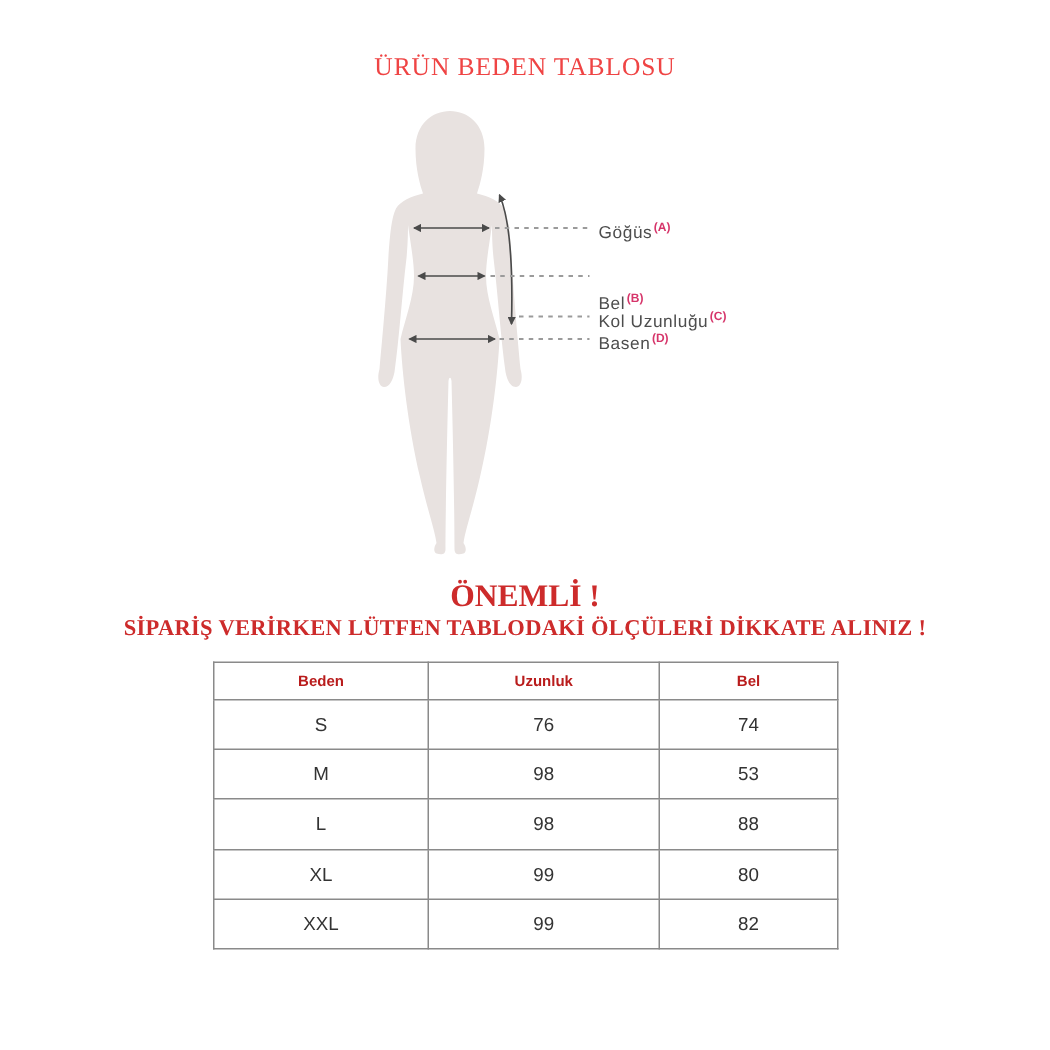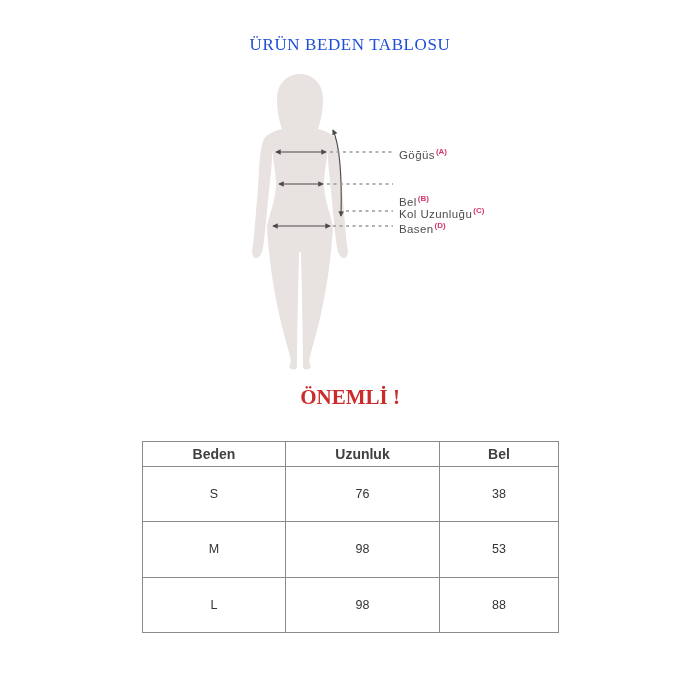--- a/index.html
+++ b/index.html
@@ -12,21 +12,21 @@
   }
   .canvas { position: absolute; inset: 0; }
 
   .page-title {
     position: absolute;
     top: 35px; left: 0; width: 700px;
     text-align: center;
     font-family: "Liberation Serif", serif;
     font-size: 17px;
     letter-spacing: 0.6px;
-    color: #1d4ed8;
+    color: #ef4444;
   }
 
   .diagram { position: absolute; left: 0; top: 0; width: 648px; height: 380px; text-align: right; }
   .diagram svg { position: absolute; left: 240px; top: 72px; }
 
   .mlabel {
     position: absolute;
     left: 399px;
     height: 14px; line-height: 14px;
     font-size: 11.5px;
@@ -70,23 +70,23 @@
     table-layout: fixed;
   }
   .size-table th, .size-table td {
     border: 1px solid #8a8a8a;
     text-align: center;
     vertical-align: middle;
     padding: 0;
   }
   .size-table th {
     height: 24px;
-    font-size: 14px;
-    font-weight: bold;
-    color: #404040;
+    font-size: 10px;
+    font-weight: bold;
+    color: #b91c1c;
   }
   .size-table td {
     height: 27px;
     font-size: 12.5px;
     font-weight: normal;
     color: #333333;
   }
   .col-beden  { width: 143px; }
   .col-uzunluk{ width: 154px; }
   .col-bel    { width: 119px; }
@@ -160,46 +160,57 @@
     </div>
     <div class="mlabel" style="top:204px">
       <span>Kol Uzunluğu</span><sup>(C)</sup>
     </div>
     <div class="mlabel" style="top:219px">
       <span>Basen</span><sup>(D)</sup>
     </div>
   </div>
 
   <div class="notice-heading">ÖNEMLİ !</div>
+  <div class="notice-message">SİPARİŞ VERİRKEN LÜTFEN TABLODAKİ ÖLÇÜLERİ DİKKATE ALINIZ !</div>
 
   <table class="size-table">
     <colgroup>
       <col class="col-beden">
         <col class="col-uzunluk">
         <col class="col-bel">
     </colgroup>
     <thead>
       <tr>
         <th>Beden</th>
         <th>Uzunluk</th>
         <th>Bel</th>
       </tr>
     </thead>
     <tbody>
       <tr>
         <td>S</td>
         <td>76</td>
-        <td>38</td>
+        <td>74</td>
       </tr>
       <tr>
         <td>M</td>
         <td>98</td>
         <td>53</td>
       </tr>
       <tr>
         <td>L</td>
         <td>98</td>
         <td>88</td>
       </tr>
+      <tr>
+        <td>XL</td>
+        <td>99</td>
+        <td>80</td>
+      </tr>
+      <tr>
+        <td>XXL</td>
+        <td>99</td>
+        <td>82</td>
+      </tr>
     </tbody>
   </table>
 
 </div>
 
 </body></html>

